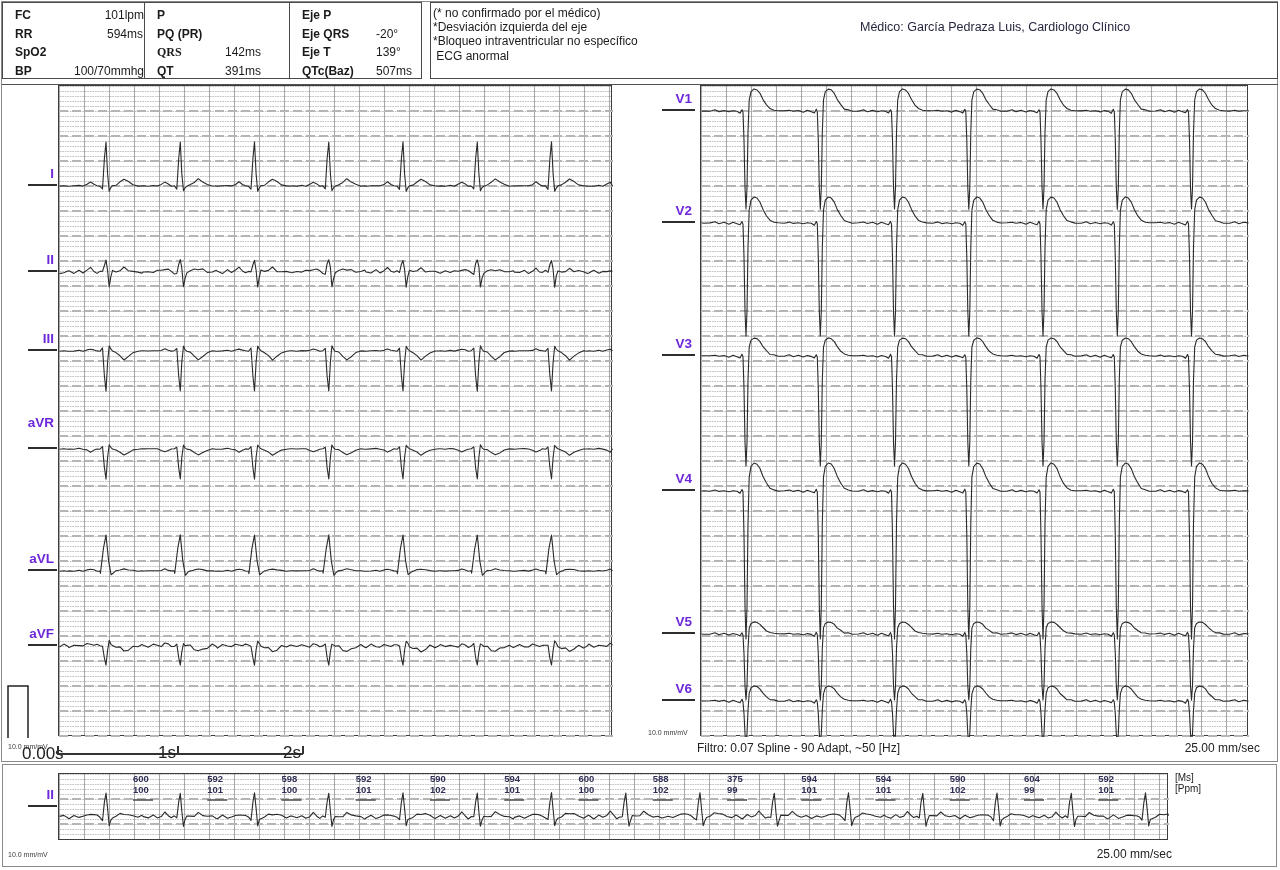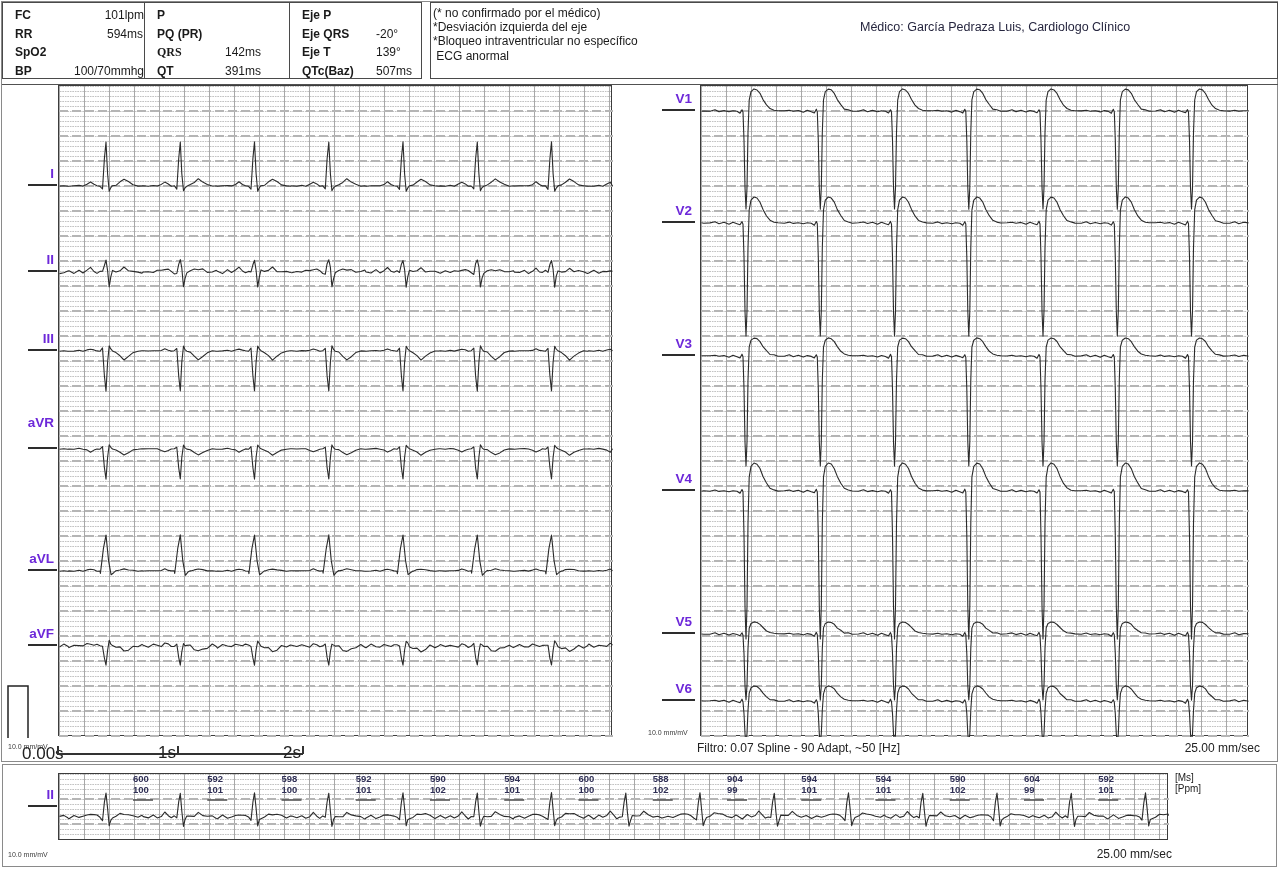--- a/index.html
+++ b/index.html
@@ -265,21 +265,21 @@
     <div class="rnum" style="left: 355.75px; top: 774px;">592
 101</div>
     <div class="rnum" style="left: 430px; top: 774px;">590
 102</div>
     <div class="rnum" style="left: 504.25px; top: 774px;">594
 101</div>
     <div class="rnum" style="left: 578.5px; top: 774px;">600
 100</div>
     <div class="rnum" style="left: 652.75px; top: 774px;">588
 102</div>
-    <div class="rnum" style="left: 727px; top: 774px;">904
+    <div class="rnum" style="left: 727px; top: 774px;">375
 99</div>
     <div class="rnum" style="left: 801.25px; top: 774px;">594
 101</div>
     <div class="rnum" style="left: 875.5px; top: 774px;">594
 101</div>
     <div class="rnum" style="left: 949.75px; top: 774px;">590
 102</div>
     <div class="rnum" style="left: 1024px; top: 774px;">604
 99</div>
     <div class="rnum" style="left: 1098.25px; top: 774px;">592

